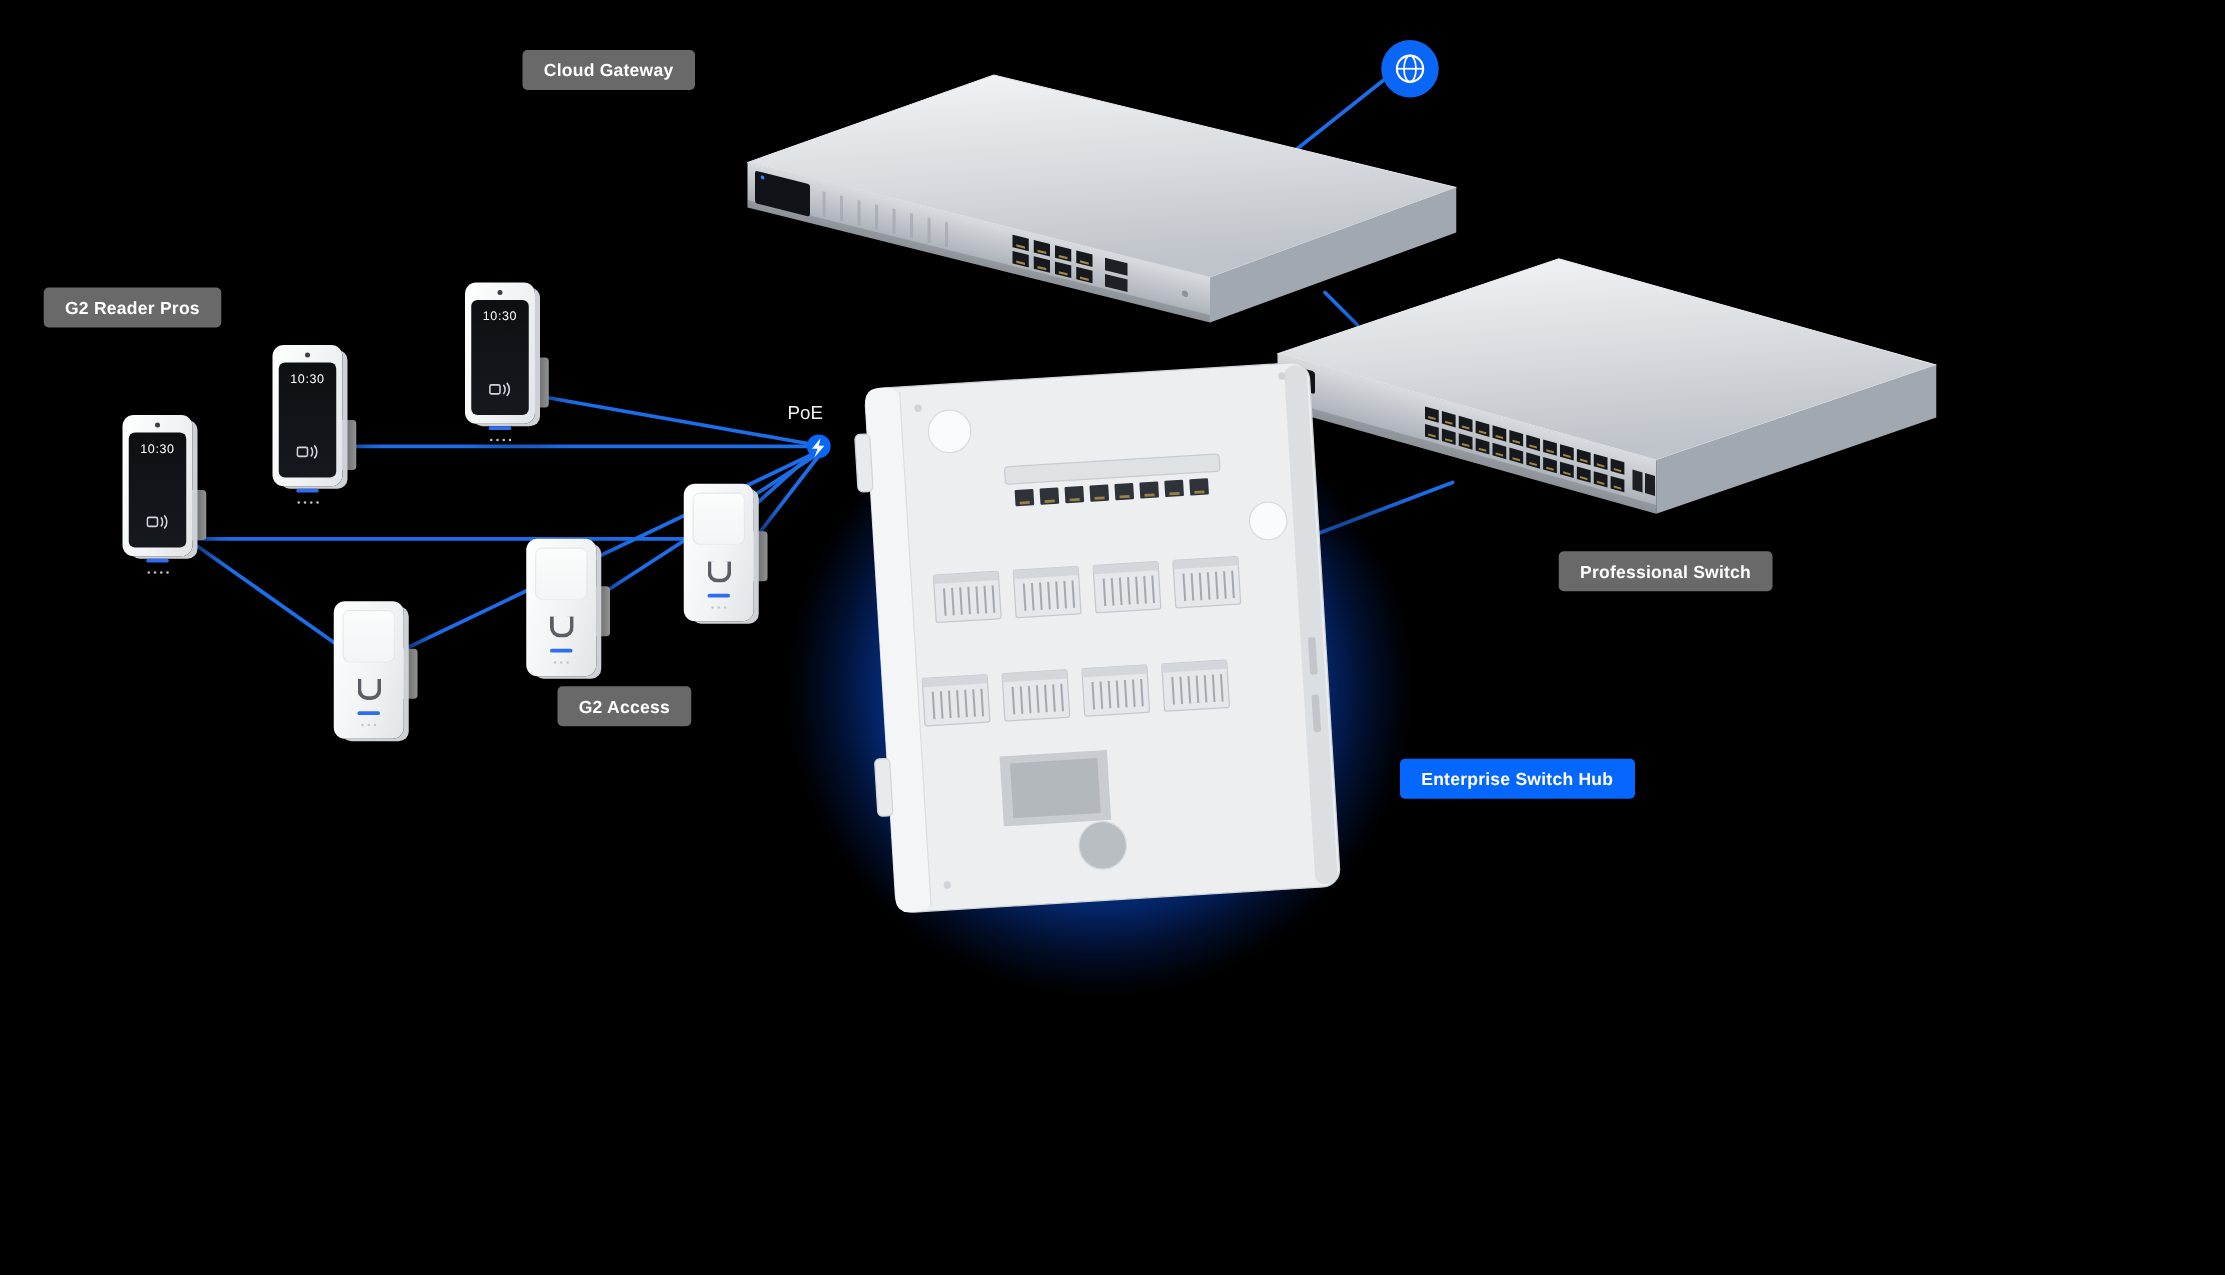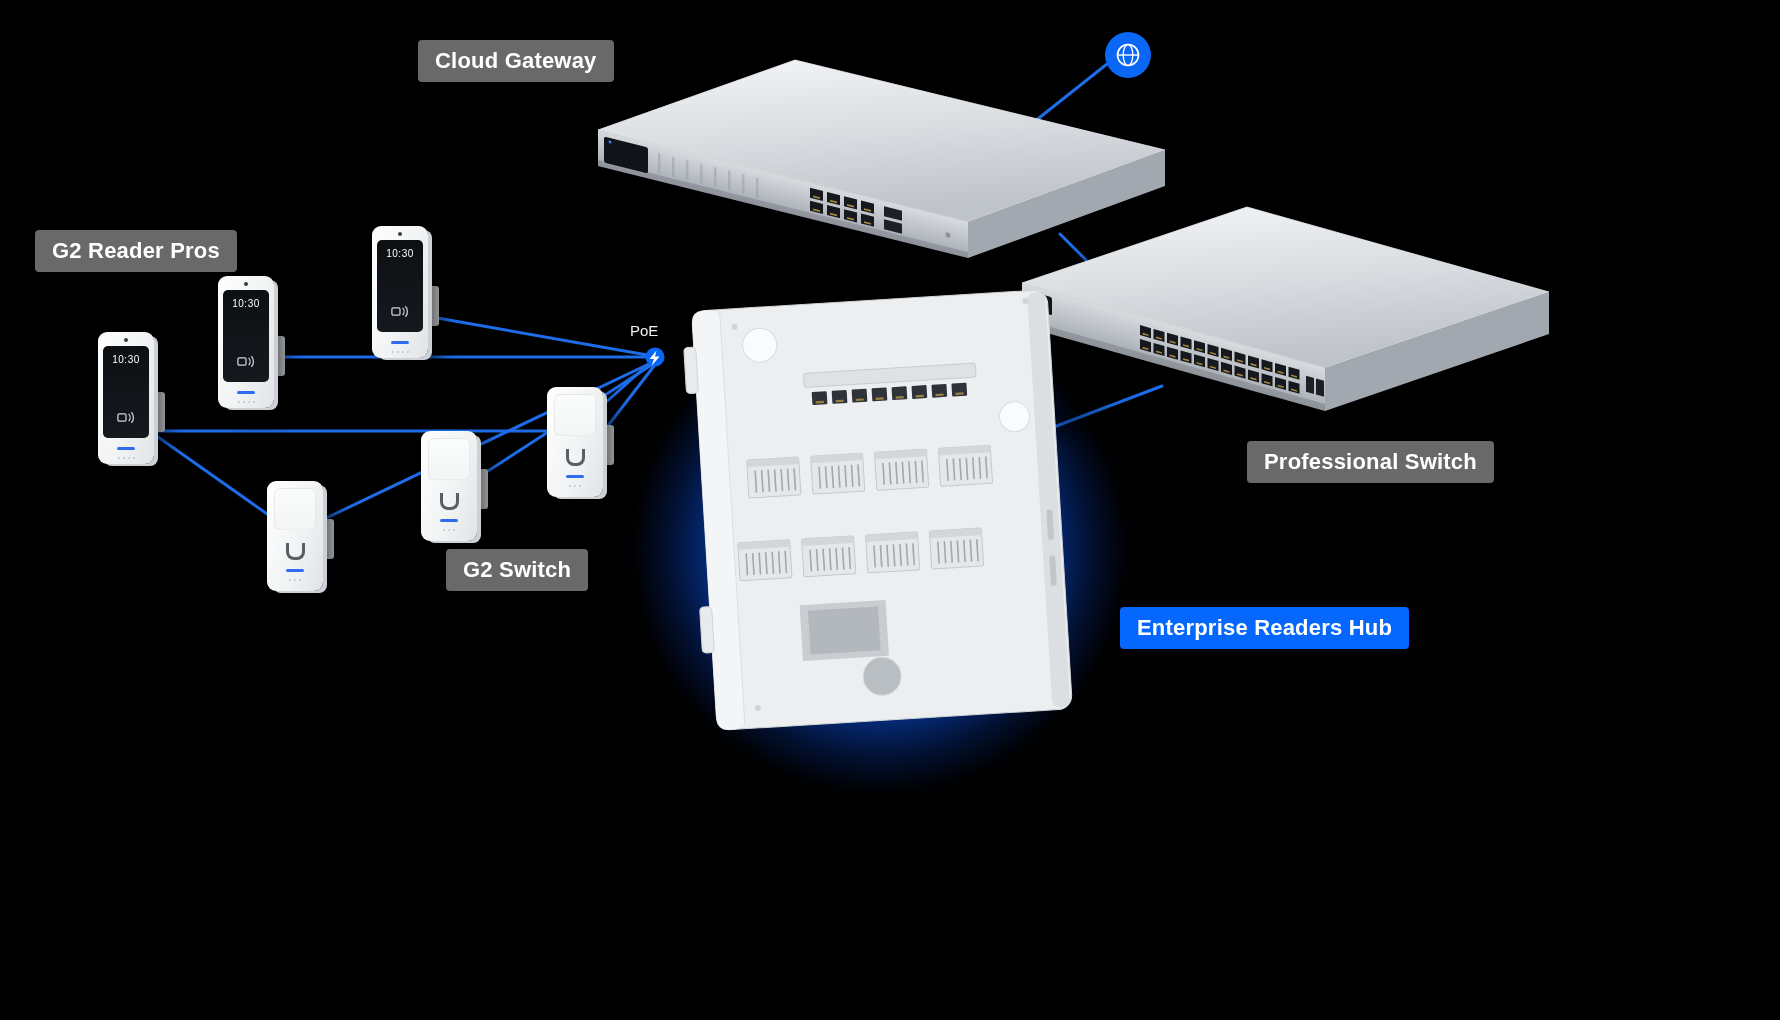--- a/index.html
+++ b/index.html
@@ -10,29 +10,29 @@
   .glow{position:absolute;left:545px;top:220px;width:670px;height:660px;z-index:1;
     background:radial-gradient(closest-side,
       rgba(0,94,255,0.92) 0%, rgba(0,94,255,0.80) 30%,
       rgba(10,90,250,0.50) 50%, rgba(10,80,240,0.20) 63%, rgba(0,0,0,0) 74%);
     filter:blur(5px);}
 
   
   svg.scene{position:absolute;left:0;top:0;z-index:2;}
 
   
-  .tag{position:absolute;z-index:6;color:#fff;font-size:22px;font-weight:600;
+  .tag{position:absolute;z-index:6;color:#fff;font-size:14px;font-weight:600;
        padding:8px 17px;border-radius:4px;background:rgba(128,128,128,0.82);
        white-space:nowrap;letter-spacing:.2px;}
   .tag.blue{background:#0667ff;}
   .poe-label{position:absolute;z-index:6;color:#f2f2f2;font-size:15px;font-weight:400;}
 
   
   .device{position:absolute;z-index:4;}
-  .reader-pro{width:56px;height:132px;}
+  .reader-pro{width:56px;height:113px;}
   .reader{width:56px;height:110px;}
   .rp-plate{position:absolute;right:-11px;top:60px;width:15px;height:40px;
             background:#d7dadd;border-radius:3px;}
   .rp-body,.rd-body{position:absolute;inset:0;border-radius:9px;
      background:linear-gradient(105deg,#ffffff 0%,#f1f3f4 55%,#e1e4e7 100%);
      box-shadow:5px 3px 0 -1px #cdd1d5, 13px 13px 18px rgba(0,0,0,.55);}
   .rp-camdot{display:block;width:4px;height:4px;border-radius:50%;
              background:#3a4046;margin:6px auto 4px;}
   .rp-screen{position:relative;margin:0 5px;height:92px;border-radius:5px;
              background:linear-gradient(#0d1013,#15191e);}
@@ -341,16 +341,16 @@
     <span class="rp-dots">
         <i></i>
         <i></i>
         <i></i>
       </span>
   </div>
 </div>
 
 <div class="tag" style="left:418px;top:40px">Cloud Gateway</div>
 <div class="tag" style="left:35px;top:230px">G2 Reader Pros</div>
-<div class="tag" style="left:446px;top:549px">G2 Switch</div>
+<div class="tag" style="left:446px;top:549px">G2 Access</div>
 <div class="tag" style="left:1247px;top:441px">Professional Switch</div>
-<div class="tag blue" style="left:1120px;top:607px">Enterprise Readers Hub</div>
+<div class="tag blue" style="left:1120px;top:607px">Enterprise Switch Hub</div>
 <div class="poe-label" style="left:630px;top:322px">PoE</div>
 
 </body></html>

